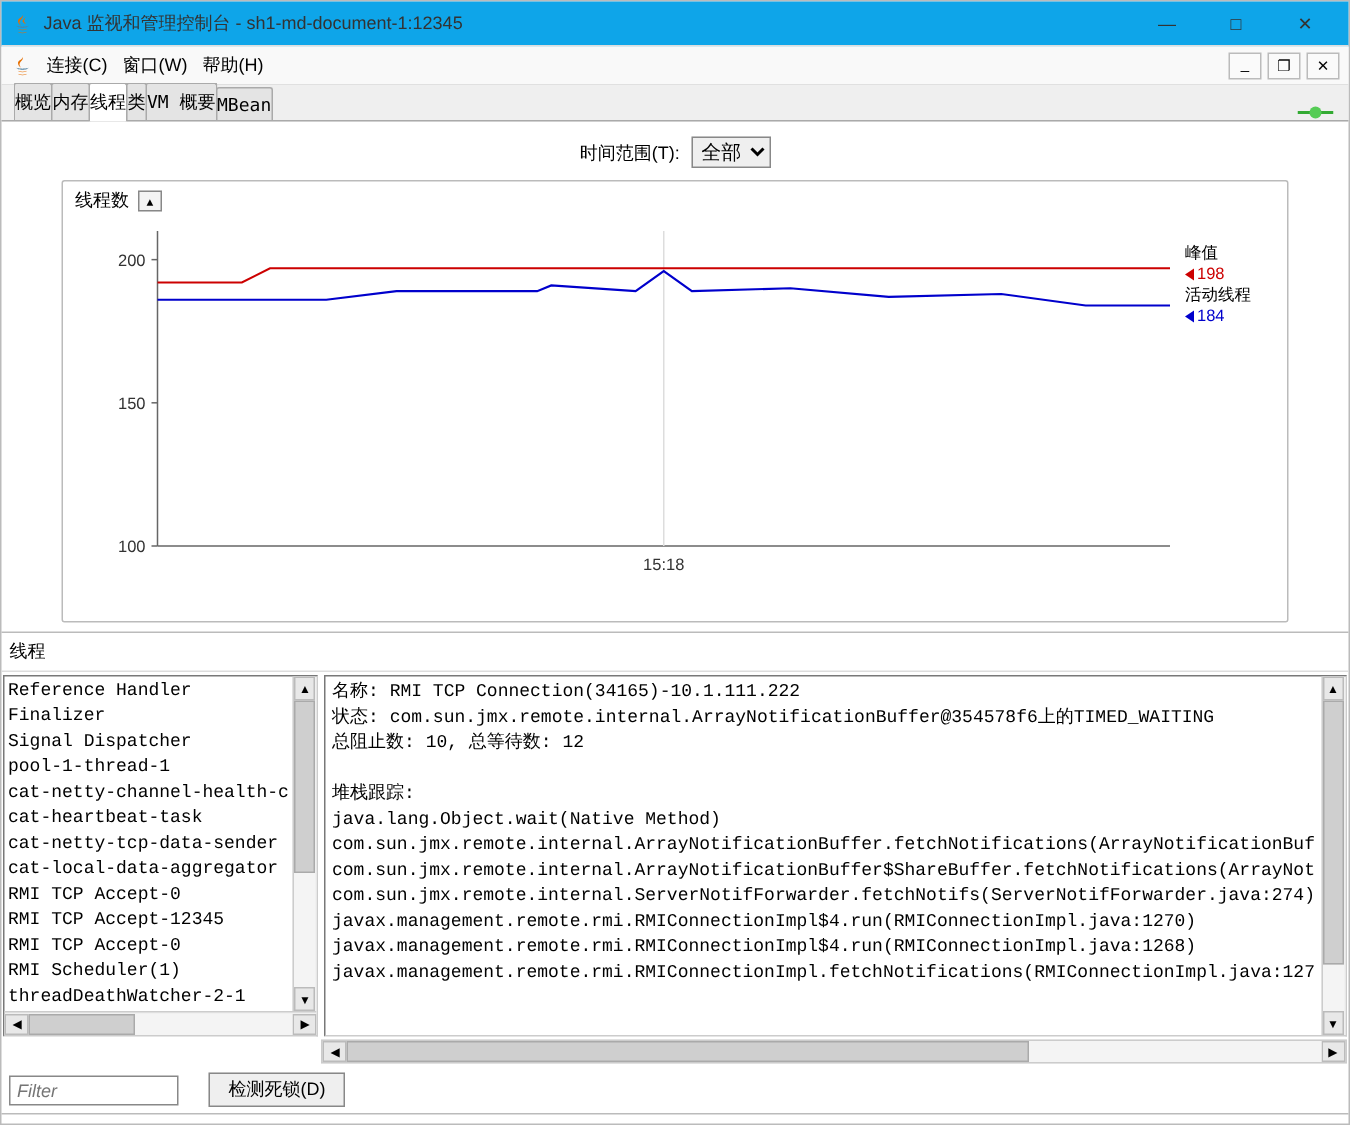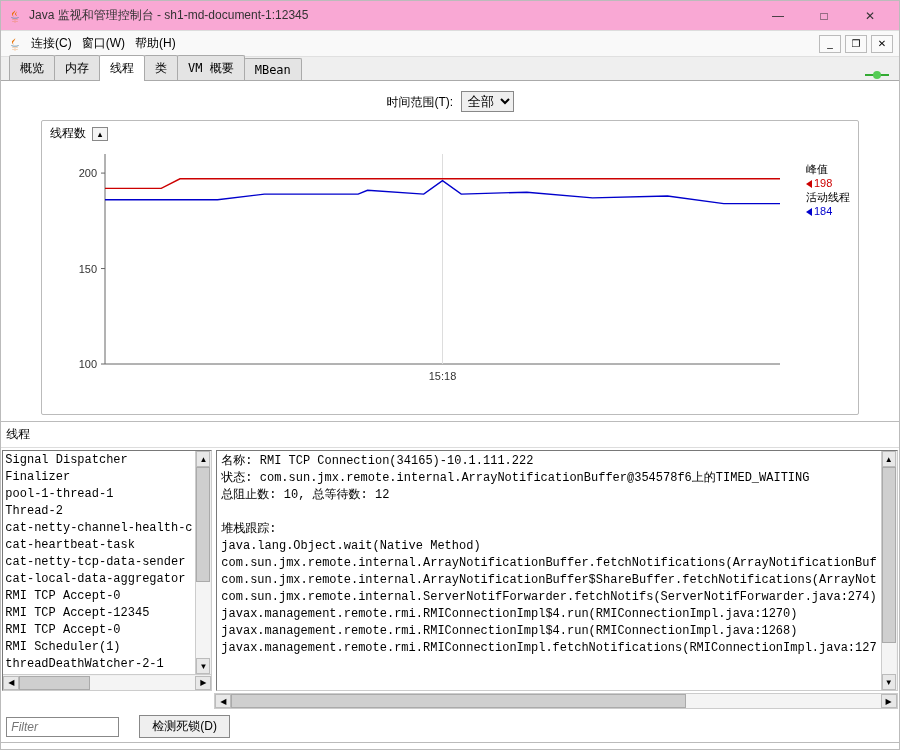--- a/index.html
+++ b/index.html
@@ -1,40 +1,40 @@
 <!DOCTYPE html>
 <html><head>
 <meta charset="utf-8">
 <style>
 * { box-sizing: border-box; margin: 0; padding: 0; }
 body { font-family: "Microsoft YaHei", Tahoma, sans-serif; font-size: 12px; background: #fff; color: #000; }
 .window { width: 900px; height: 750px; border: 1px solid #bbb; background: #fff; display: flex; flex-direction: column; }
-.titlebar { height: 30px; display: flex; align-items: center; padding: 0 6px; border-bottom: 1px solid #ddd; background: #f9a8d4; }
+.titlebar { height: 30px; display: flex; align-items: center; padding: 0 6px; border-bottom: 1px solid #ddd; background: #0ea5e9; }
 .java-icon { width: 16px; height: 16px; margin-right: 6px; }
 .title-text { flex: 1; color: #333; }
 .winbtns { display: flex; gap: 0; }
 .winbtn { width: 46px; height: 28px; display: flex; align-items: center; justify-content: center; color: #333; cursor: default; }
 .menubar { height: 26px; display: flex; align-items: center; padding: 0 6px; border-bottom: 1px solid #e0e0e0; background: #f9f9f9; position: relative; }
 .menubar .java-icon { margin-right: 8px; }
 .menu-item { margin-right: 10px; cursor: default; }
 .mdi-btns { margin-left: auto; display: flex; gap: 4px; }
 .mdi-btn { width: 22px; height: 18px; border: 1px solid #bbb; background: #fafafa; display: flex; align-items: center; justify-content: center; font-size: 10px; cursor: default; }
 .tabs { height: 24px; display: flex; align-items: flex-end; border-bottom: 1px solid #aaa; background: #efefef; padding-left: 8px; position: relative; }
-.tab { padding: 4px 10px 3px; border: 1px solid #aaa; border-bottom: none; background: #e4e4e4; margin-right: -1px; border-radius: 2px 2px 0 0; cursor: default; font-family: "SimSun", monospace; }
+.tab { padding: 4px 0 3px; border: 1px solid #aaa; border-bottom: none; background: #e4e4e4; margin-right: -1px; border-radius: 2px 2px 0 0; cursor: default; font-family: "SimSun", monospace; }
 .tab.active { background: #fff; position: relative; top: 1px; padding-bottom: 4px; }
 .connector-icon { margin-left: auto; margin-right: 10px; width: 24px; height: 10px; }
 .body-area { flex: 1; display: flex; flex-direction: column; padding: 2px 4px; overflow: hidden; align-items: center; }
 .time-row { text-align: center; padding: 8px 0; }
 .time-select { border: 1px solid #888; padding: 1px 2px; margin-left: 4px; min-width: 50px; }
 .chart-panel { border: 1px solid #bbb; border-radius: 2px; margin: 0 2px 6px; padding: 4px 8px 20px; position: relative; }
 .chart-title-row { display: flex; align-items: center; gap: 6px; margin-bottom: 2px; }
 .collapse-btn { width: 16px; height: 14px; border: 1px solid #888; background: #f4f4f4; display: flex; align-items: center; justify-content: center; font-size: 9px; cursor: default; }
 .chart-area { position: relative; height: 250px; }
 .chart-svg { width: 100%; height: 100%; }
-.legend { position: absolute; right: 0; font-size: 11px; text-align: left; line-height: 14px; }
+.legend { position: absolute; right: 16px; font-size: 11px; text-align: left; line-height: 14px; }
 .legend .peak { color: #c00; }
 .legend .live { color: #00c; }
 .legend .label-zh { color: #000; font-size: 11px; }
 .arrow-left { display: inline-block; width: 0; height: 0; border-top: 4px solid transparent; border-bottom: 4px solid transparent; margin-right: 2px; vertical-align: middle; }
 .arrow-left.red { border-right: 6px solid #c00; }
 .arrow-left.blue { border-right: 6px solid #00c; }
 .threads-panel { flex: 1; border: 1px solid #bbb; border-radius: 2px; margin: 0 2px 4px; display: flex; flex-direction: column; overflow: hidden; }
 .threads-title { padding: 4px 6px; border-bottom: 1px solid #ddd; }
 .threads-body { flex: 1; display: flex; overflow: hidden; }
 .thread-list-wrap { width: 210px; border: 1px inset #ccc; margin: 2px; display: flex; flex-direction: column; overflow: hidden; }
@@ -139,24 +139,24 @@
         </div>
       </div>
     </div>
 
     <div class="threads-panel">
       <div class="threads-title">线程</div>
       <div class="threads-body">
         <div class="thread-list-wrap">
           <div style="flex:1; display:flex; overflow:hidden;">
             <div class="thread-list" id="thread-list">
+                <div>Reference Handler</div>
+                <div>Finalizer</div>
                 <div>Signal Dispatcher</div>
-                <div>Finalizer</div>
                 <div>pool-1-thread-1</div>
-                <div>Thread-2</div>
                 <div>cat-netty-channel-health-check</div>
                 <div>cat-heartbeat-task</div>
                 <div>cat-netty-tcp-data-sender</div>
                 <div>cat-local-data-aggregator</div>
                 <div>RMI TCP Accept-0</div>
                 <div>RMI TCP Accept-12345</div>
                 <div>RMI TCP Accept-0</div>
                 <div>RMI Scheduler(1)</div>
                 <div>threadDeathWatcher-2-1</div>
               </div>

